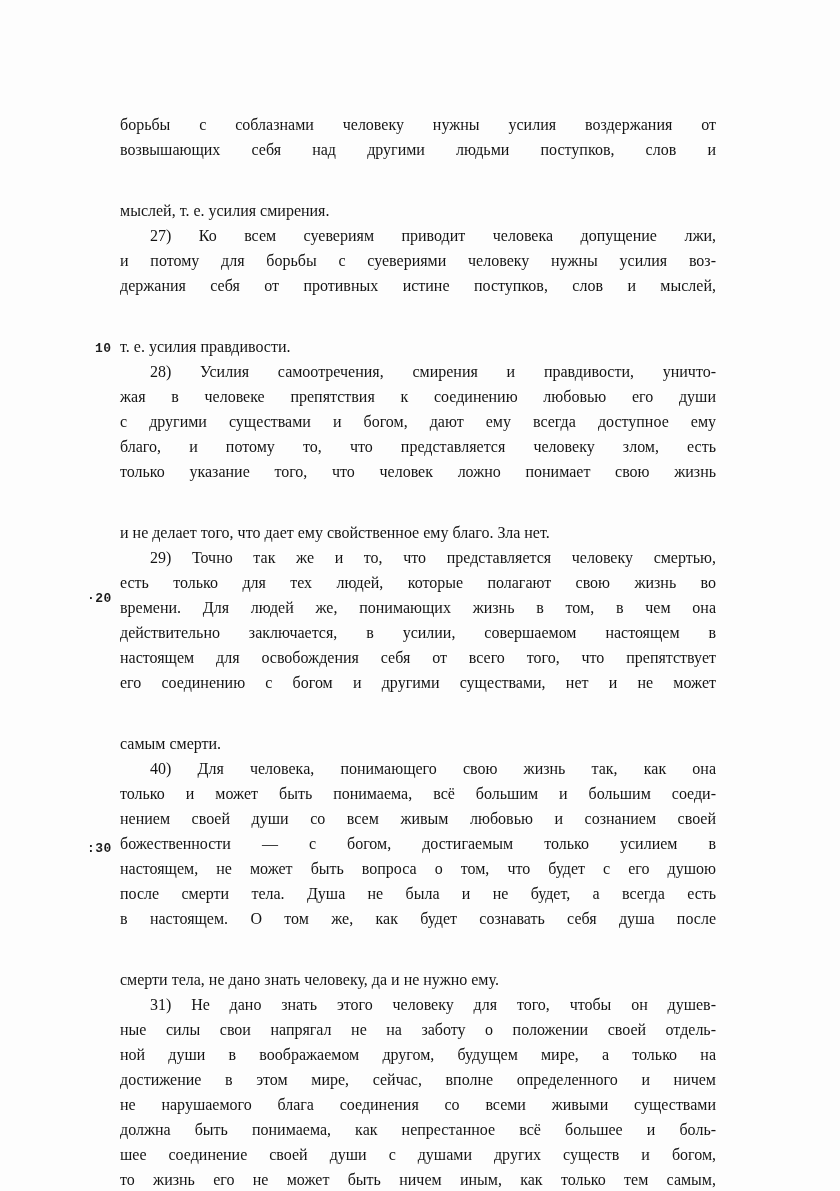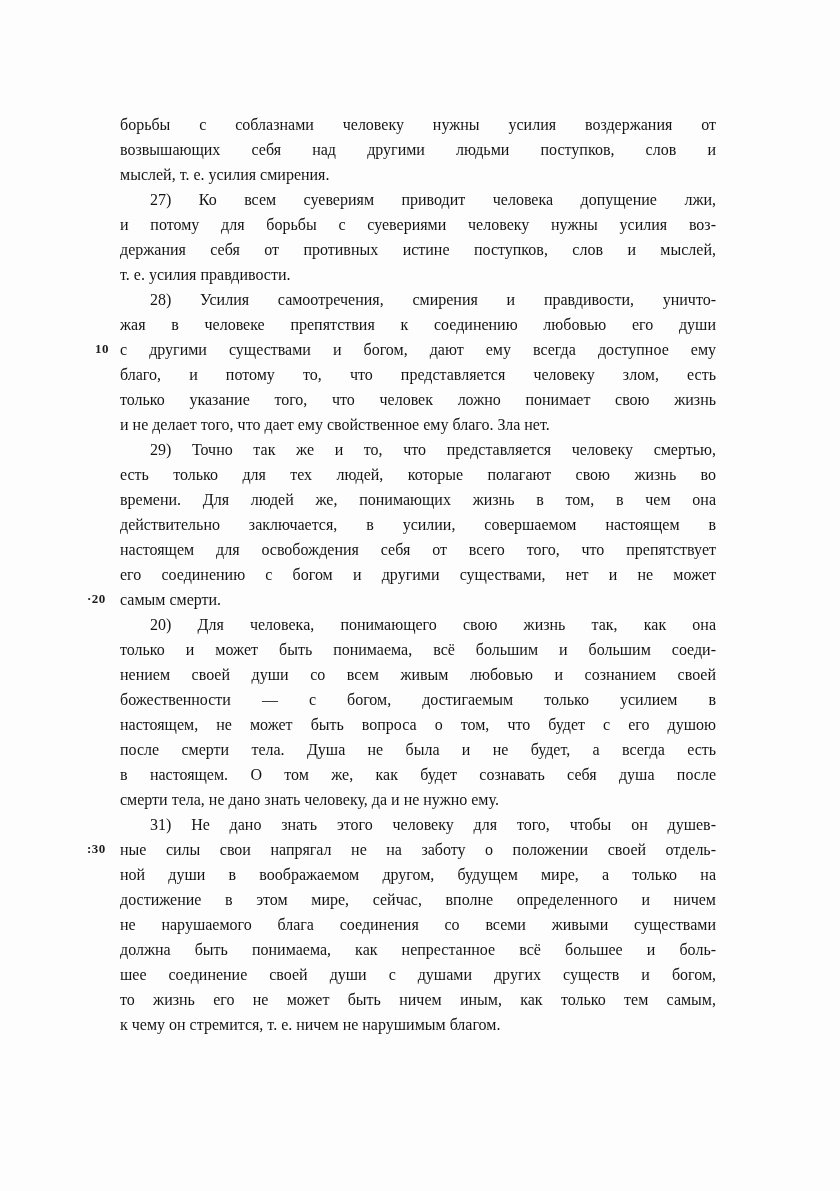--- a/index.html
+++ b/index.html
@@ -32,26 +32,27 @@
     text-align-last: justify;
     white-space: normal;
     color: #141414;
   }
   .line.indent {
     padding-left: 30px;
   }
   .line.last {
     text-align: left;
     text-align-last: left;
+    margin-top: 36px;
   }
   .it {
   }
   .margin-num {
     position: absolute;
-    font-family: Liberation Serif, serif;
+    font-family: Liberation Mono, monospace;
     font-size: 13px;
     font-weight: bold;
     letter-spacing: 0.5px;
     color: #1c1c1c;
   }
   .n10 { left: 95px; top: 341px; }
   .n20 { left: 87px; top: 591px; }
   .n30 { left: 87px; top: 841px; }
 </style>
 </head>
@@ -77,21 +78,21 @@
     <div class="line">благо, и потому то, что представляется человеку злом, есть</div>
     <div class="line">только указание того, что человек ложно понимает свою жизнь</div>
     <div class="line last">и не делает того, что дает ему свойственное ему благо. Зла нет.</div>
     <div class="line indent">29) Точно так же и то, что представляется человеку смертью,</div>
     <div class="line">есть только для тех людей, которые полагают свою жизнь во</div>
     <div class="line">времени. Для людей же, понимающих жизнь в том, в чем она</div>
     <div class="line">действительно заключается, в усилии, совершаемом настоящем в</div>
     <div class="line">настоящем для освобождения себя от всего того, что препятствует</div>
     <div class="line">его соединению с богом и другими существами, нет и не может</div>
     <div class="line last">самым смерти.</div>
-    <div class="line indent">20) Для человека, понимающего свою жизнь так, как она</div>
+    <div class="line indent">40) Для человека, понимающего свою жизнь так, как она</div>
     <div class="line">только и может быть понимаема, всё большим и большим соеди-</div>
     <div class="line">нением своей души со всем живым любовью и сознанием своей</div>
     <div class="line">божественности — с богом, достигаемым только усилием в</div>
     <div class="line">настоящем, не может быть вопроса о том, что будет с его душою</div>
     <div class="line"><span>после смерти тела. Душа не </span><span class="it">была</span><span> и не </span><span class="it">будет</span><span>, а всегда </span><span class="it">есть</span></div>
     <div class="line">в настоящем. О том же, как будет сознавать себя душа после</div>
     <div class="line last">смерти тела, не дано знать человеку, да и не нужно ему.</div>
     <div class="line indent">31) Не дано знать этого человеку для того, чтобы он душев-</div>
     <div class="line">ные силы свои напрягал не на заботу о положении своей отдель-</div>
     <div class="line">ной души в воображаемом другом, будущем мире, а только на</div>

